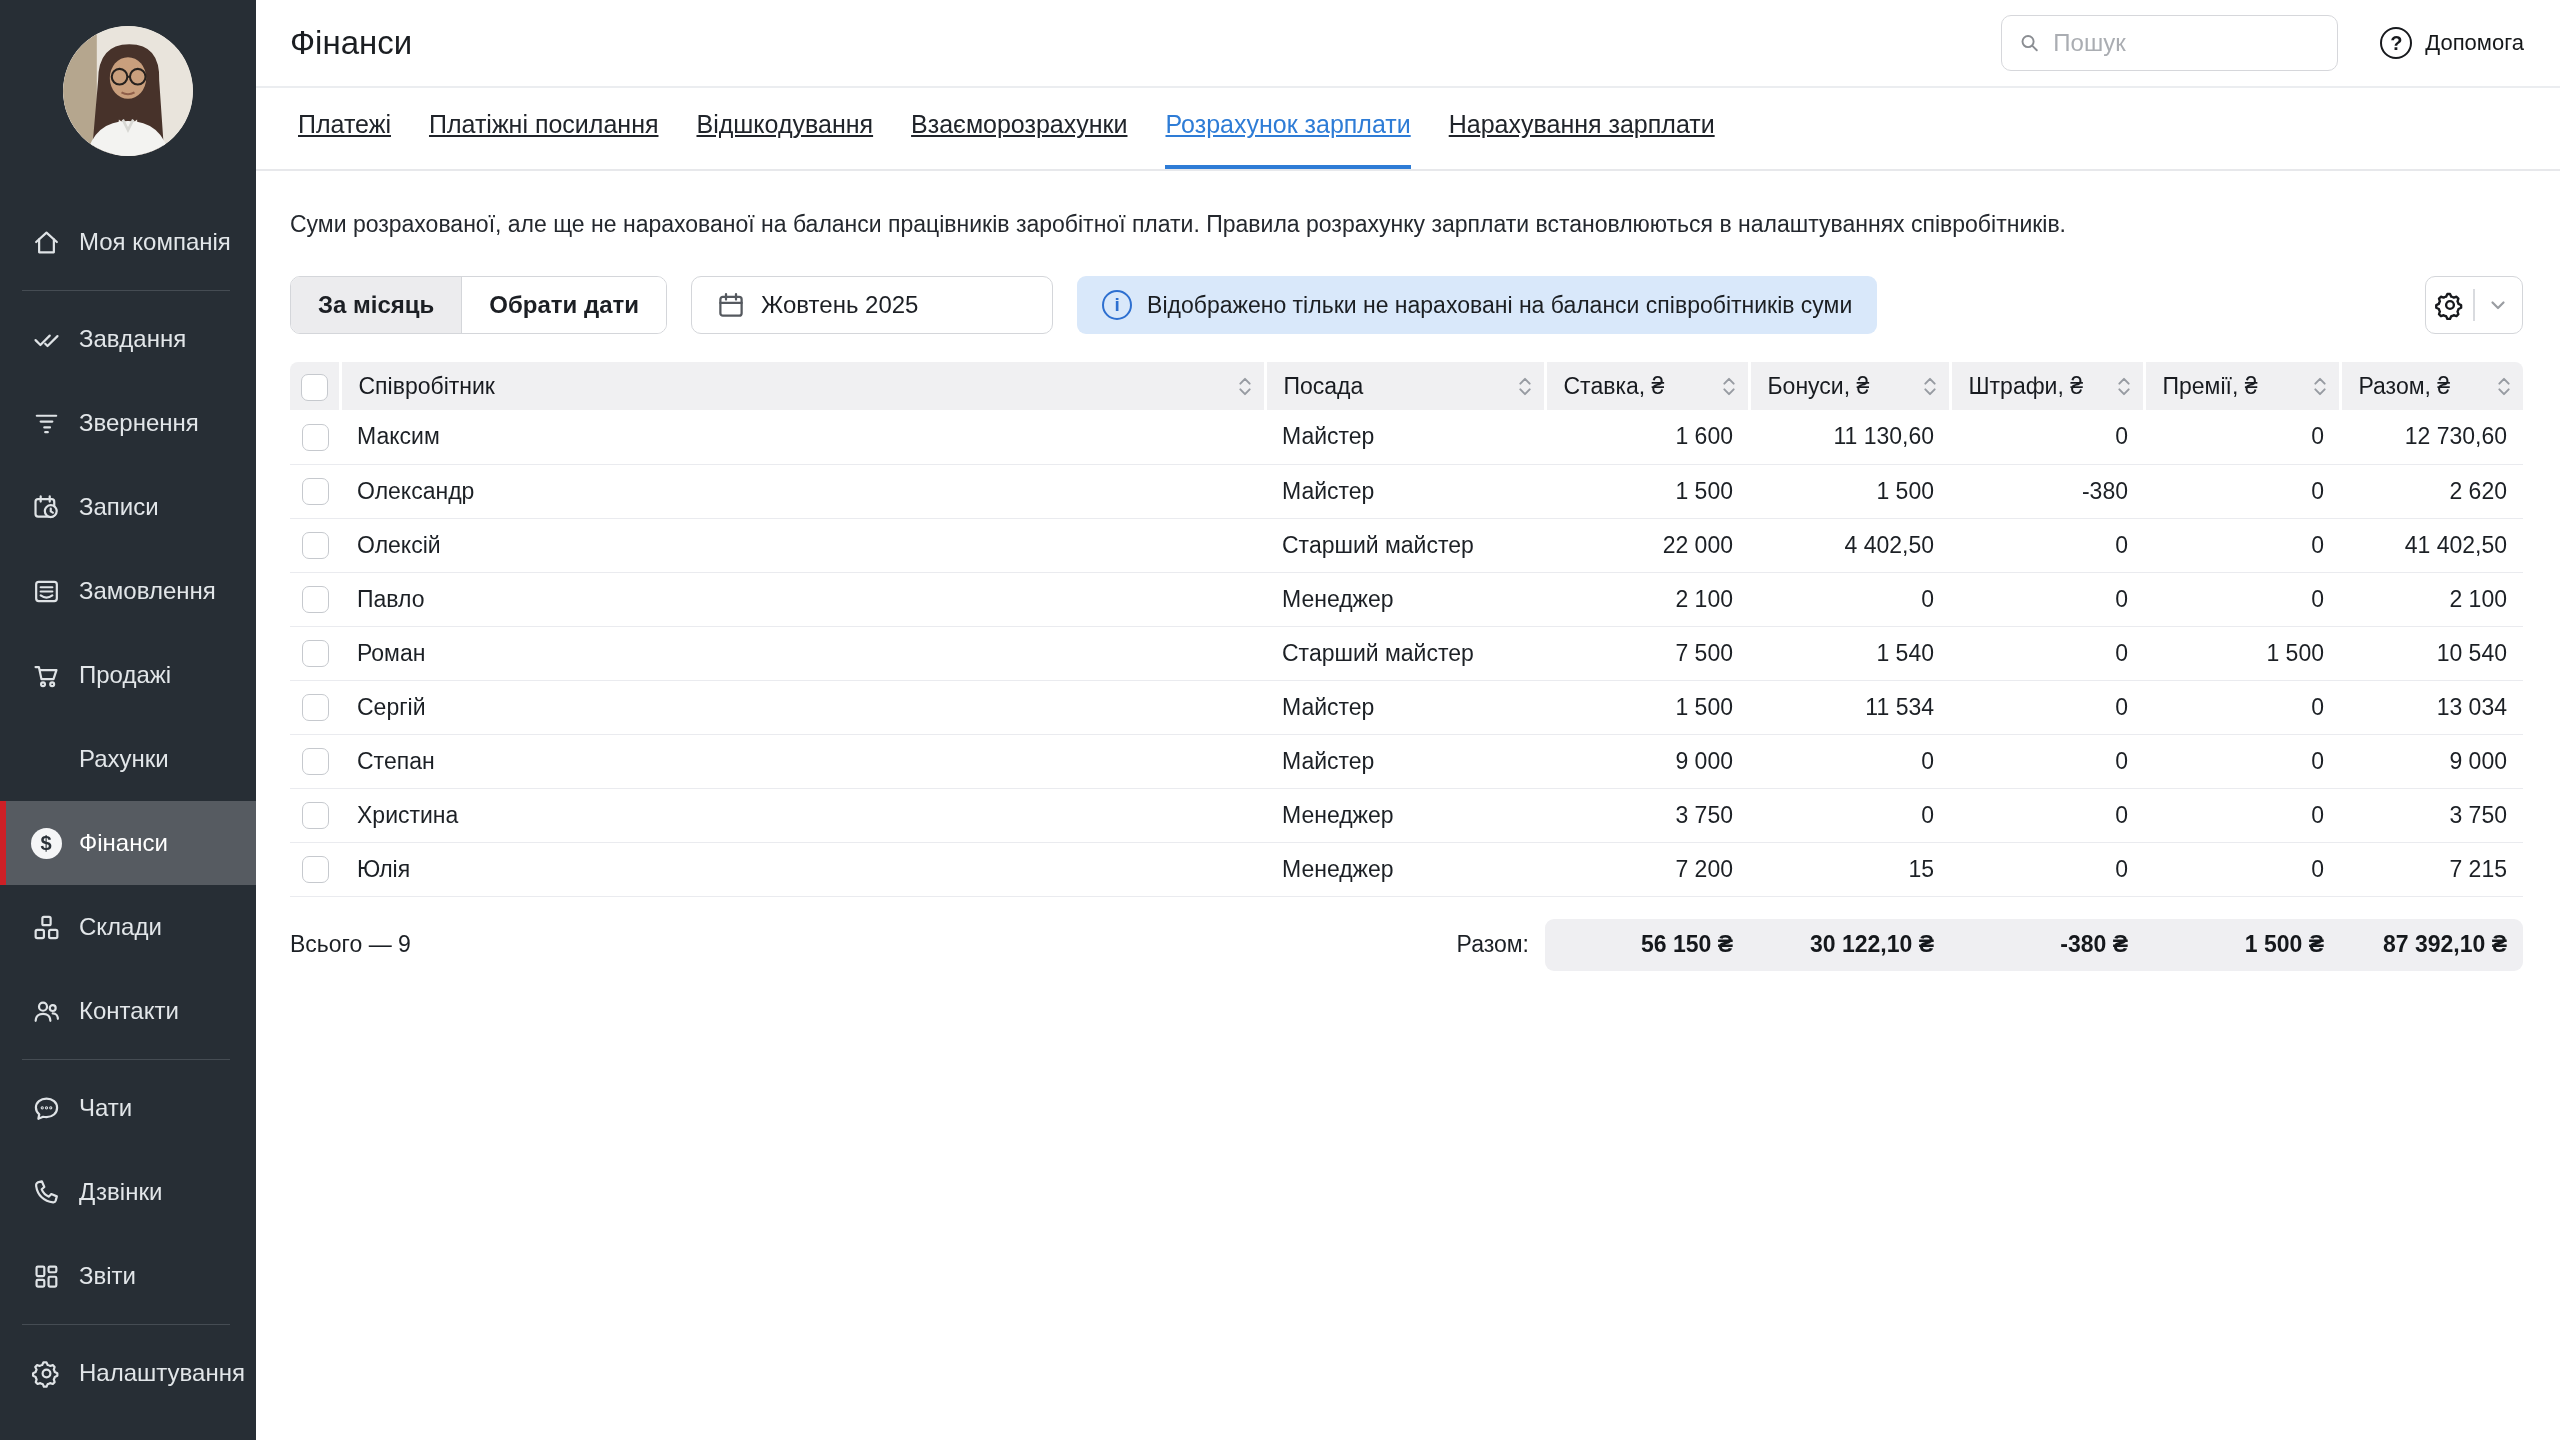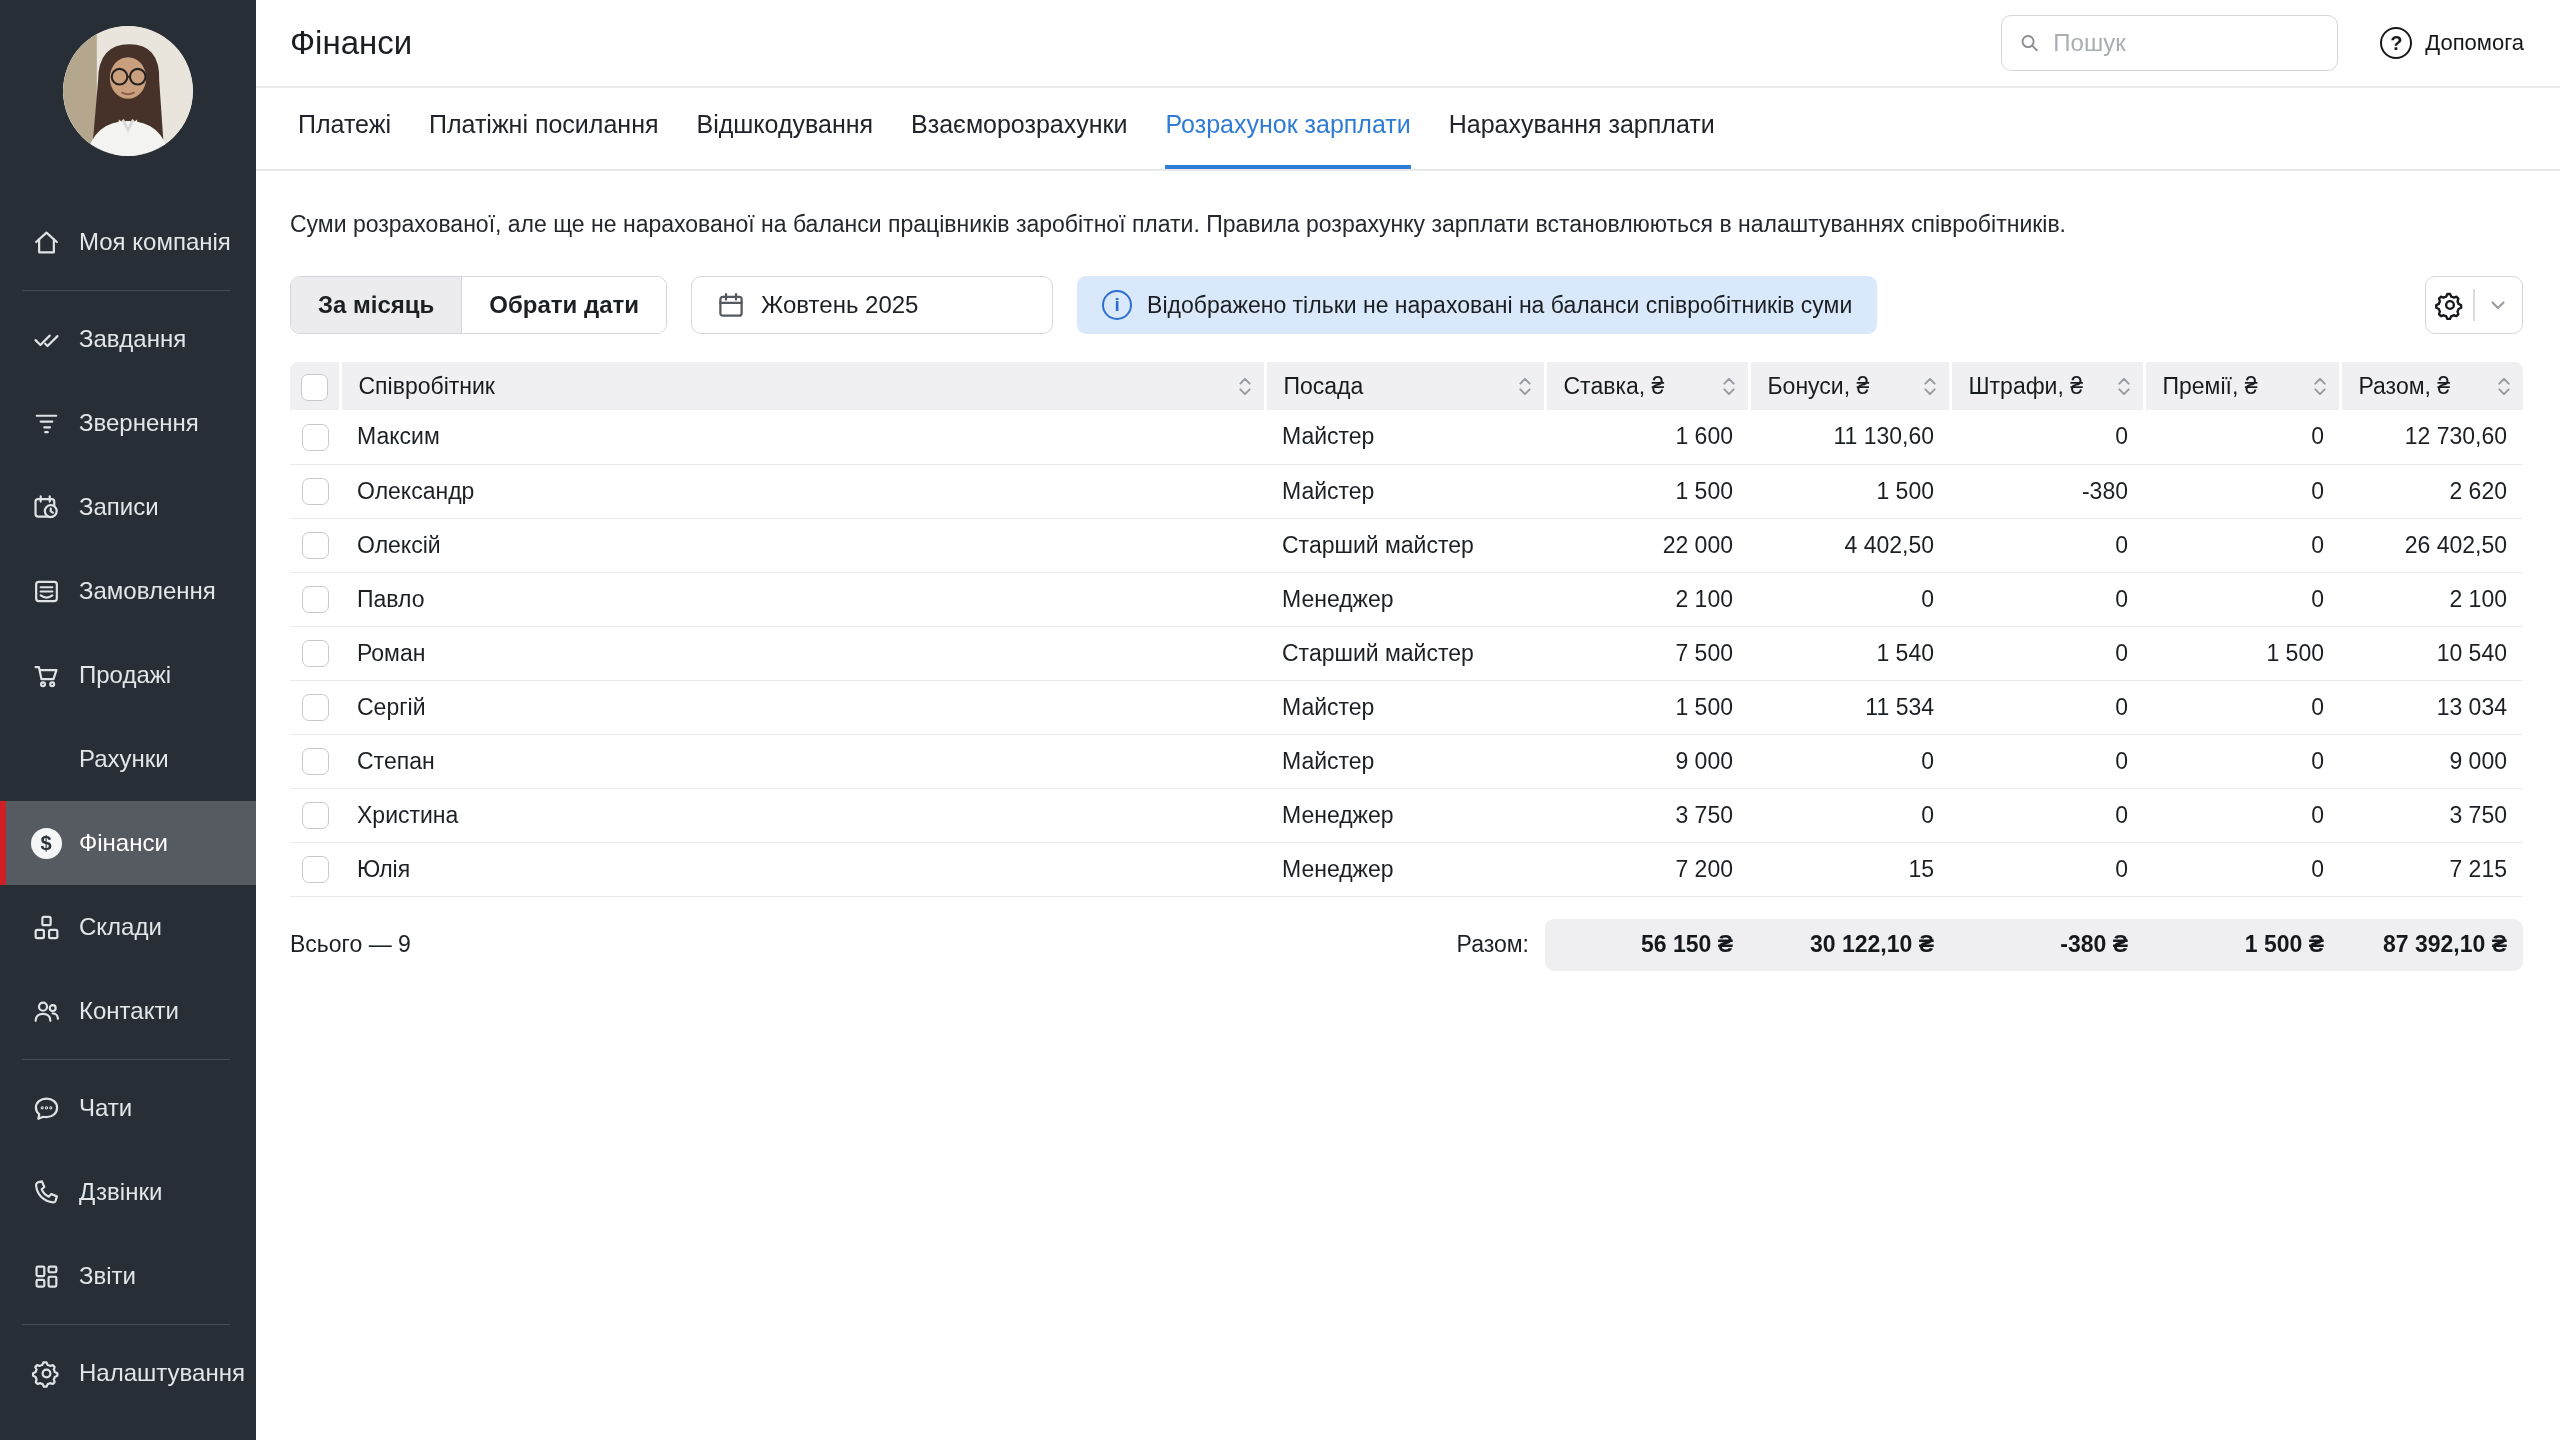--- a/index.html
+++ b/index.html
@@ -29,21 +29,21 @@
   .topbar .grow { flex:1; }
   .search-box { width:337px; height:56px; border:1.5px solid #d6d7db; border-radius:10px; display:flex; align-items:center; padding:0 16px; gap:12px; background:#fff; }
   .search-box svg { width:26px; height:26px; stroke:#8a8d92; fill:none; stroke-width:2; stroke-linecap:round; }
   .search-box input { border:none; outline:none; font-size:24px; color:#1c2025; width:100%; font-family:"Liberation Sans",sans-serif; }
   .search-box input::placeholder { color:#aaadb2; }
   .help { display:flex; align-items:center; gap:13px; margin-left:42px; cursor:pointer; }
   .help .qmark { width:32px; height:32px; border:2.6px solid #17191d; border-radius:50%; display:flex; align-items:center; justify-content:center; font-size:20px; font-weight:700; color:#17191d; }
   .help .help-label { font-size:22px; color:#16181a; }
 
   .tabbar { height:83px; display:flex; align-items:flex-end; gap:38px; padding:0 0 0 42px; border-bottom:2px solid #e7e8eb; }
-  .tab { font-size:25px; color:#20242a; padding-bottom:26px; cursor:pointer; border-bottom:4px solid transparent; white-space:nowrap; }
+  .tab { font-size:25px; color:#20242a; padding-bottom:26px; cursor:pointer; border-bottom:4px solid transparent; white-space:nowrap;text-decoration:underline; }
   .tab.active { color:#2e7cd6; border-bottom-color:#2e7cd6; }
 
   .content { padding:40px 37px 0 34px; }
   .desc { font-size:23px; color:#24282e; margin-bottom:38px; }
 
   .filters { display:flex; align-items:flex-end; height:58px; margin-bottom:28px; }
   .segmented { display:flex; height:58px; border:1.5px solid #d4d6da; border-radius:10px; overflow:hidden; background:#fff; }
   .seg { display:flex; align-items:center; padding:0 27px; font-size:24px; font-weight:600; color:#1c1f24; cursor:pointer; background:#fff; }
   .seg.selected { background:#ececee; border-right:1.5px solid #d4d6da; }
   .date-btn { margin-left:24px; height:58px; min-width:362px; border:1.5px solid #d4d6da; border-radius:10px; background:#fff; display:flex; align-items:center; gap:15px; padding:0 24px; font-size:24px; color:#1c1f24; cursor:pointer; }
@@ -425,21 +425,21 @@
         </tr>
 
         <tr>
           <td class="t-check"><span class="checkbox"></span></td>
           <td class="t-left">Олексій</td>
           <td class="t-left">Старший майстер</td>
           <td class="t-right">22 000</td>
           <td class="t-right">4 402,50</td>
           <td class="t-right">0</td>
           <td class="t-right">0</td>
-          <td class="t-right">26 402,50</td>
+          <td class="t-right">41 402,50</td>
         </tr>
 
         <tr>
           <td class="t-check"><span class="checkbox"></span></td>
           <td class="t-left">Павло</td>
           <td class="t-left">Менеджер</td>
           <td class="t-right">2 100</td>
           <td class="t-right">0</td>
           <td class="t-right">0</td>
           <td class="t-right">0</td>

